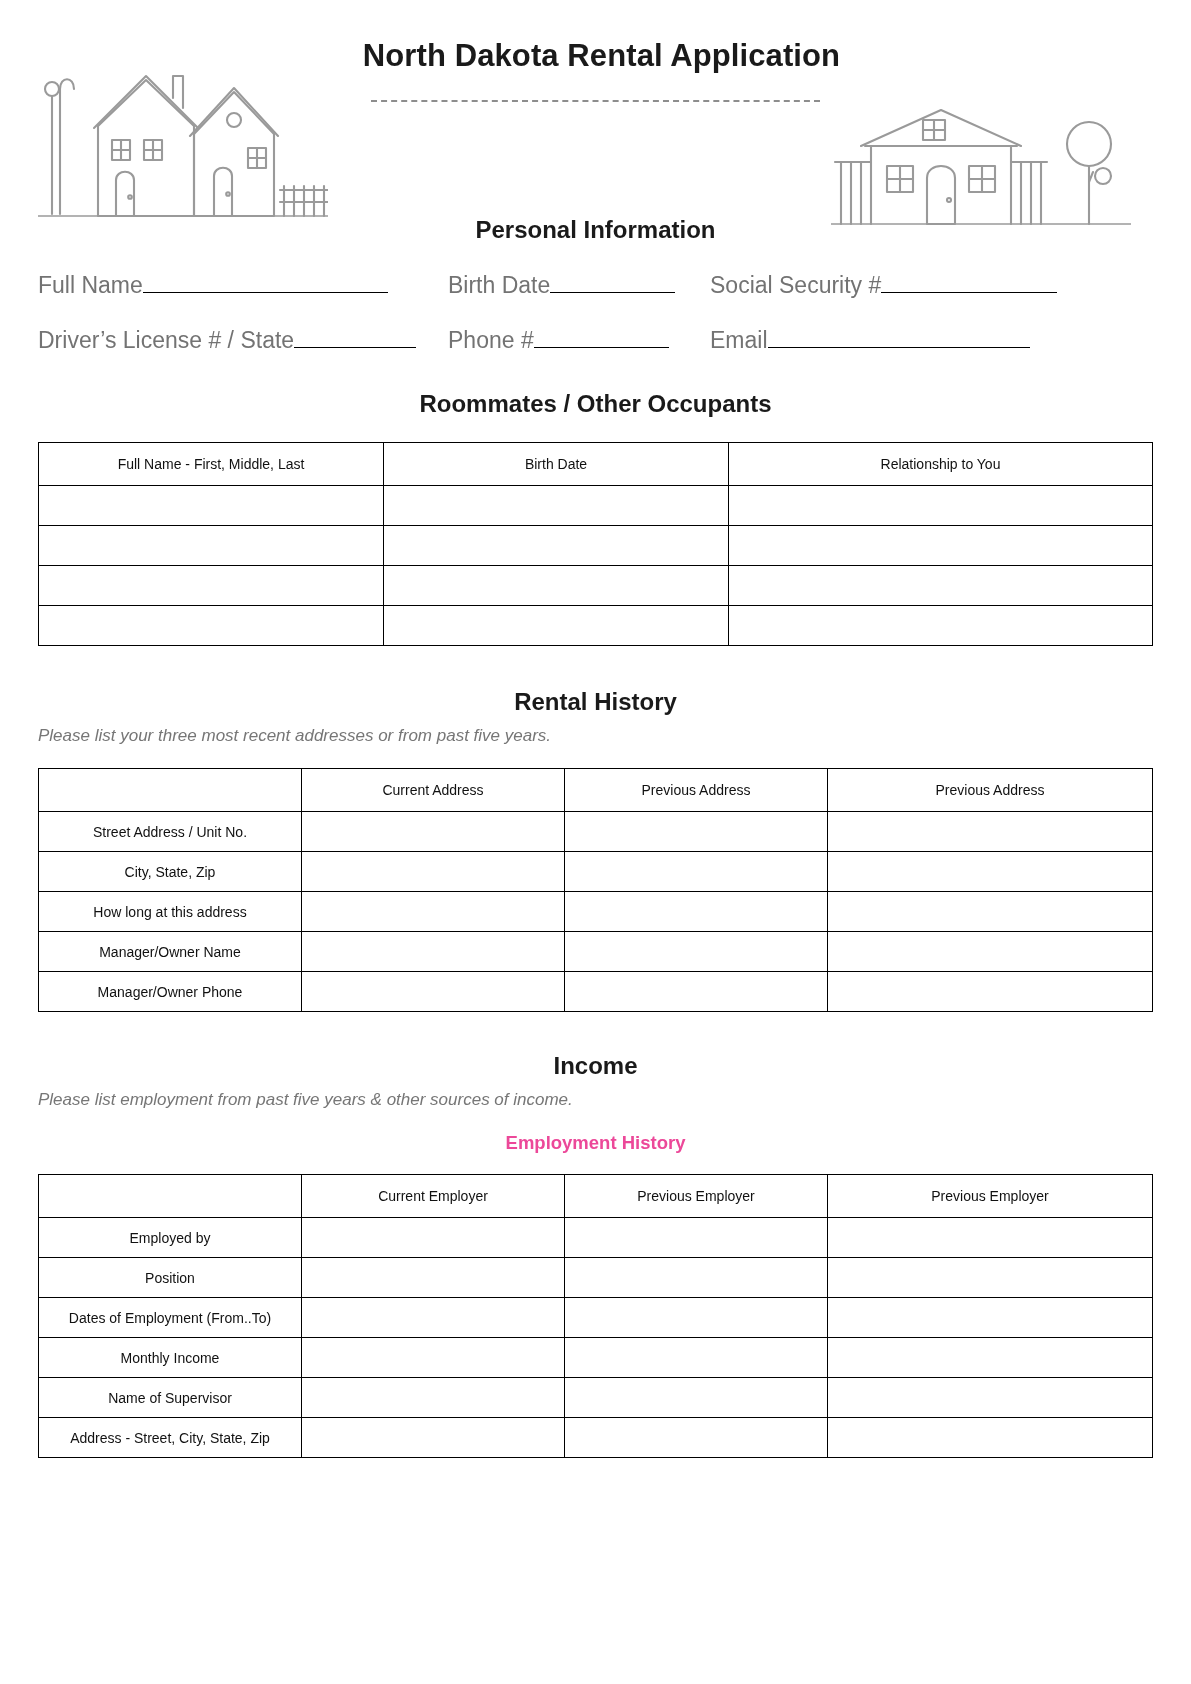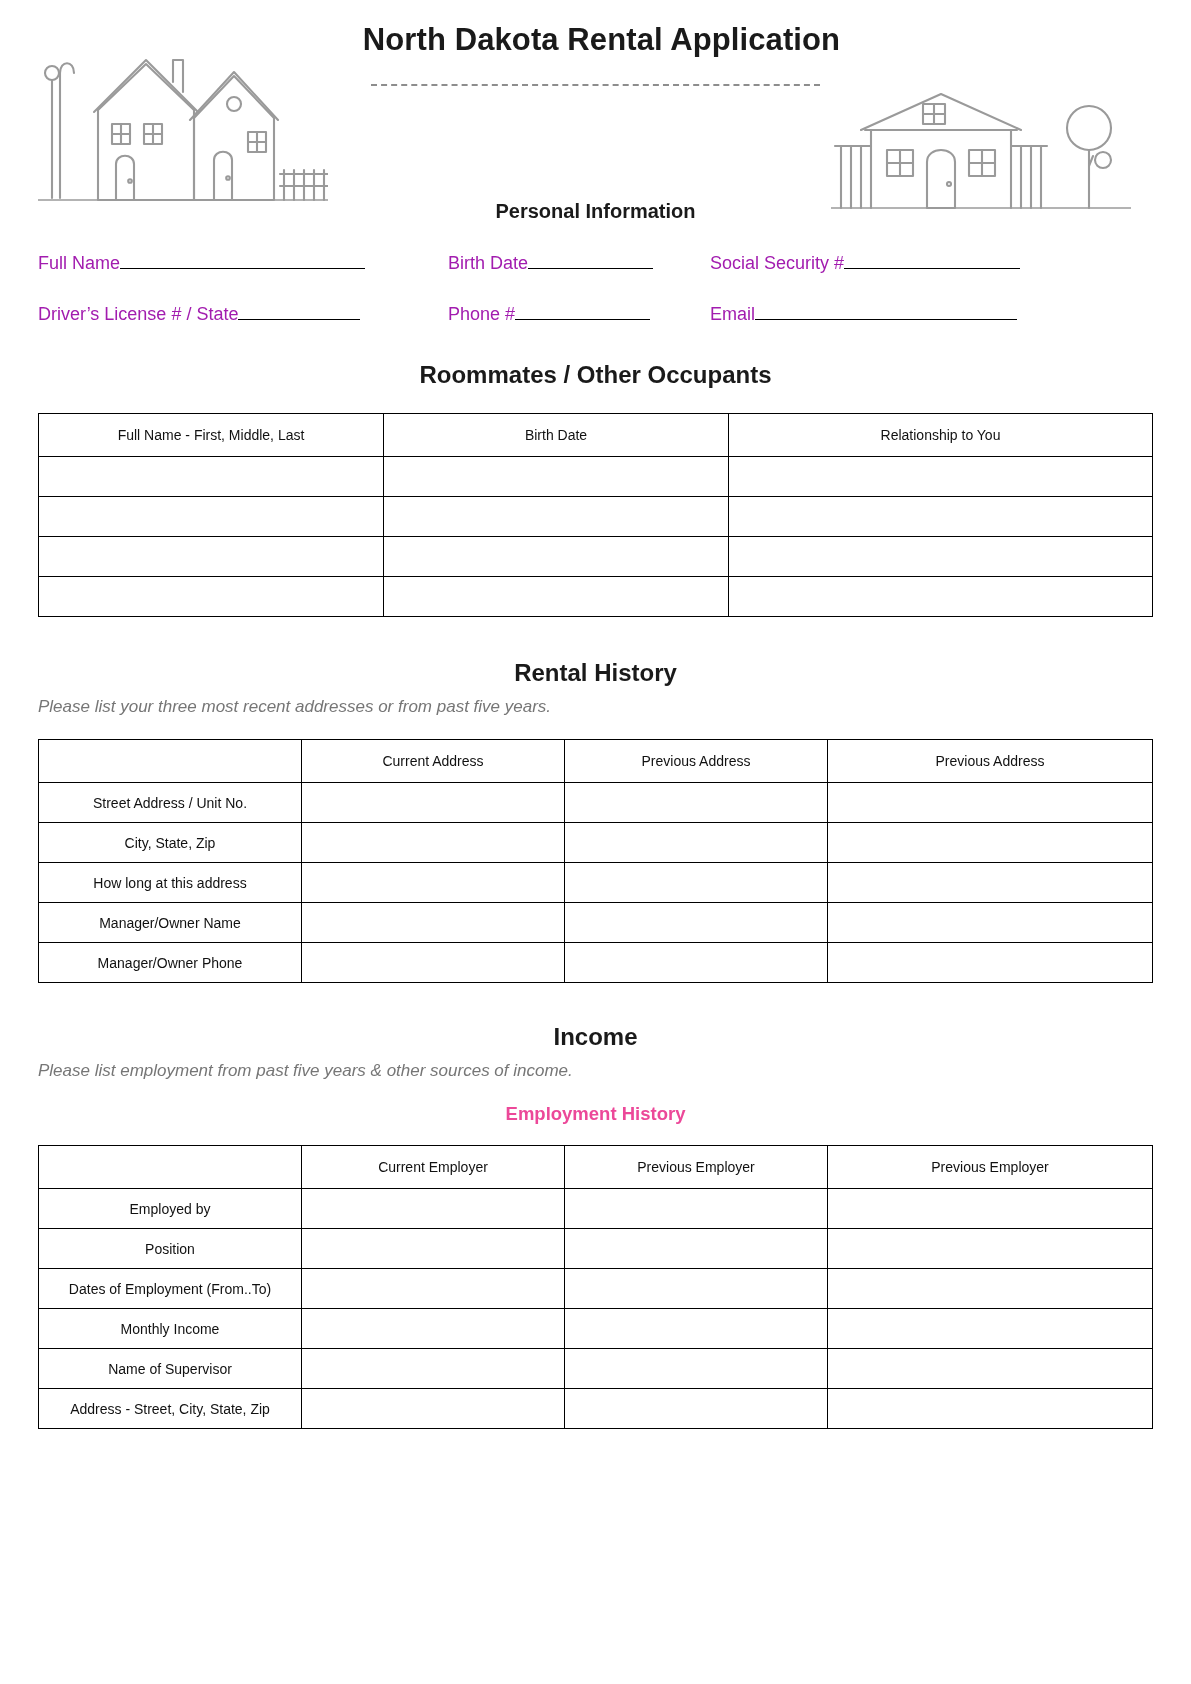--- a/index.html
+++ b/index.html
@@ -13,21 +13,21 @@
     font-family: "Liberation Sans", sans-serif;
     color: #000000;
     position: relative;
     overflow: hidden;
   }
   .page {
     width: 1191px;
     height: 1684px;
     position: relative;
     box-sizing: border-box;
-    padding: 0 38px;
+    padding: 16px 38px;
   }
 
   
   .header {
     position: relative;
     height: 200px;
   }
   .title-block {
     position: absolute;
     left: 0; right: 0; top: 22px;
@@ -66,21 +66,21 @@
     position: absolute;
     right: 22px;
     top: 88px;
     width: 300px;
     height: 125px;
   }
 
   
   .section-h1 {
     text-align: center;
-    font-size: 20px;
+    font-size: 24px;
     font-weight: bold;
     color: #1a1a1a;
     margin: 0;
   }
   .section-h2 {
     text-align: center;
     font-size: 24px;
     font-weight: bold;
     color: #1a1a1a;
     margin: 0;
@@ -103,22 +103,22 @@
   
   .personal-wrap { margin-top: 14px; }
   .field-row {
     display: flex;
     align-items: flex-end;
     margin-top: 28px;
   }
   .field {
     display: flex;
     align-items: baseline;
-    font-size: 18px;
-    color: #a21caf;
+    font-size: 23px;
+    color: #737373;
     white-space: nowrap;
   }
   .field .lbl { }
   .field .blank {
     display: inline-block;
     border-bottom: 1.4px solid #000;
     height: 17px;
   }
   .col-a { width: 410px; }
   .col-b { width: 262px; }

